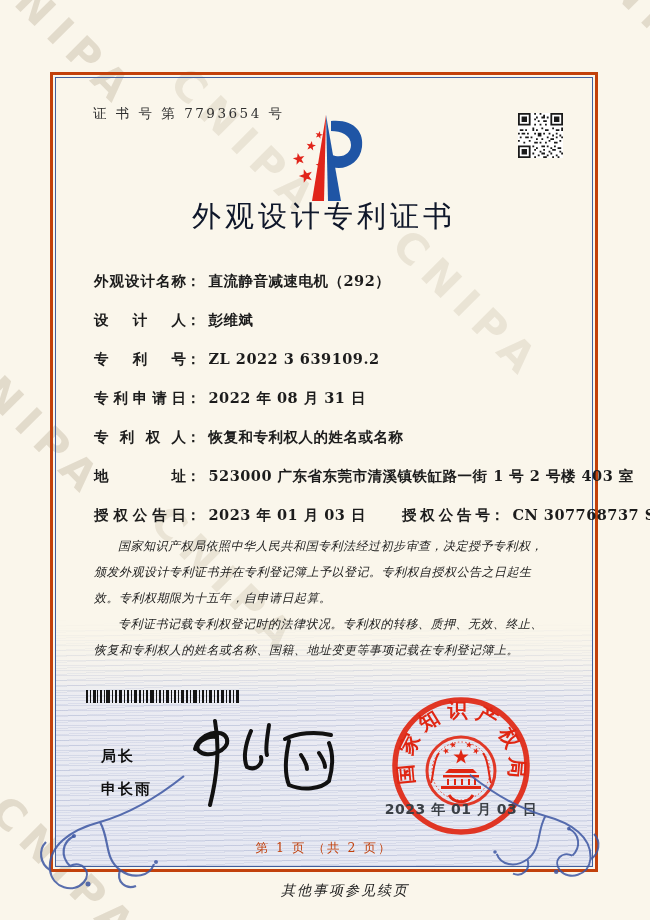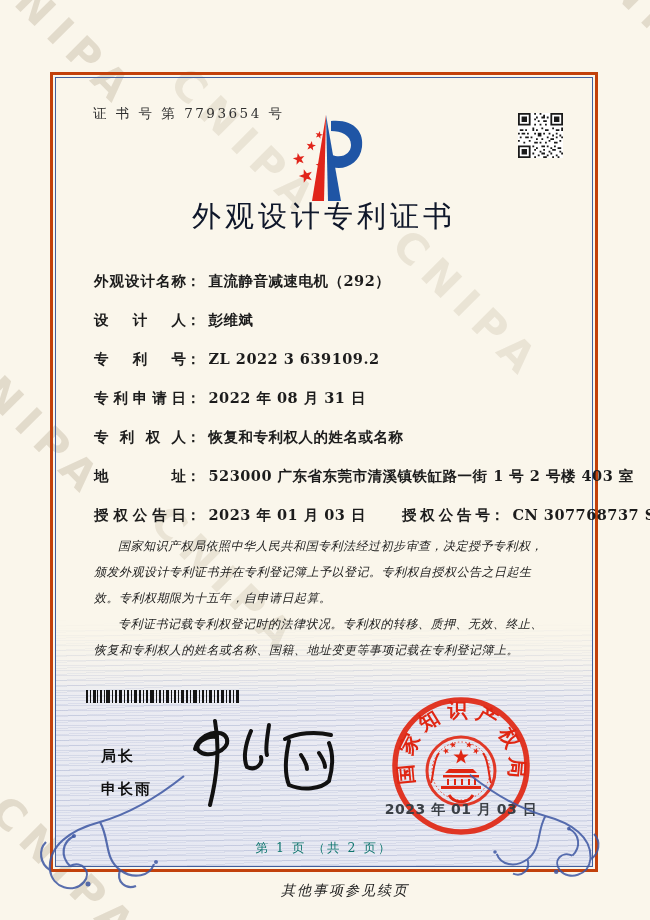--- a/index.html
+++ b/index.html
@@ -65,21 +65,21 @@
   .signer-title{top:672px;}
   .signer-name{top:705px;}
   .seal{position:absolute;left:323px;top:606px;width:170px;height:170px;z-index:2;}
   .seal-date{
     position:absolute;left:308px;top:726px;width:200px;text-align:center;z-index:3;
     font-family:"DejaVu Sans","Liberation Sans",sans-serif;
     font-weight:bold;font-size:14px;letter-spacing:.5px;color:#3a3f45;
   }
   .page-number{
     position:absolute;left:0;top:765px;width:100%;text-align:center;z-index:3;
-    font-size:12.5px;letter-spacing:2px;color:#0f766e;
+    font-size:12.5px;letter-spacing:2px;color:#c2410c;
   }
   .footer-note{
     position:absolute;left:0;top:882px;width:100%;text-align:center;z-index:2;
     font-size:14px;font-style:italic;letter-spacing:2px;color:#222;font-weight:500;padding-left:20px;
   }
   .flourish{position:absolute;z-index:4;pointer-events:none;}
   .flourish.left{left:36px;top:770px;width:150px;height:125px;}
   .flourish.right{left:468px;top:768px;width:135px;height:115px;transform:scaleX(-1);}
 </style>
 </head>

